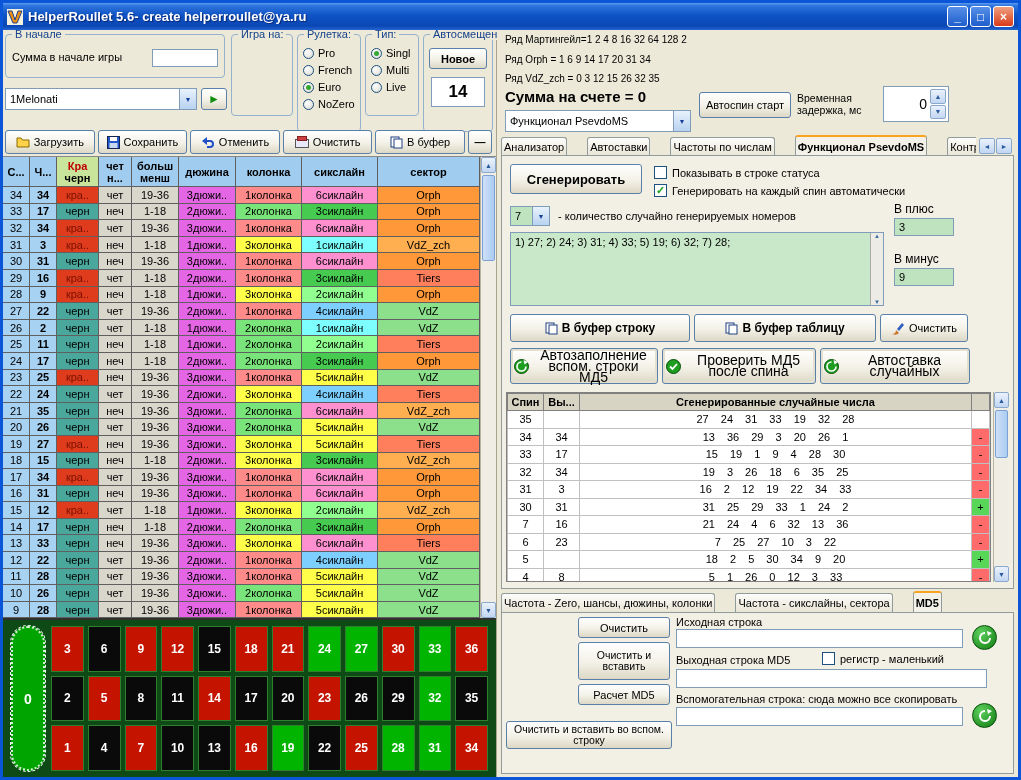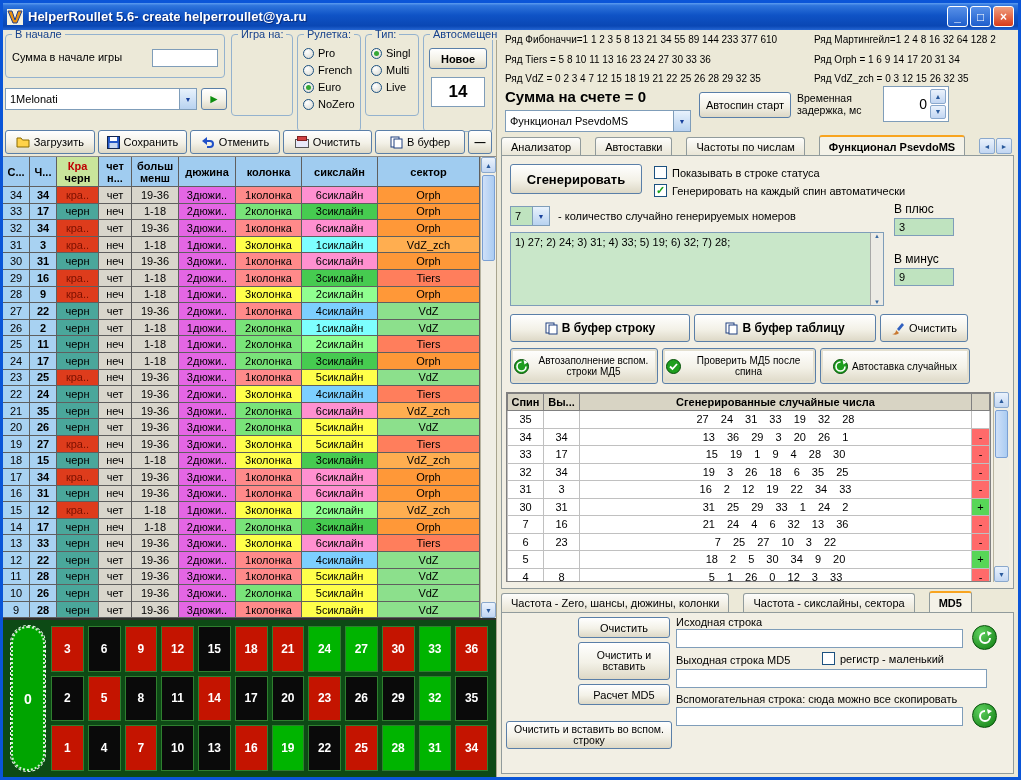--- a/index.html
+++ b/index.html
@@ -115,22 +115,22 @@
   .autospin { position:absolute; top:62px; left:202px; width:92px; height:26px; }
   .delay-lbl { position:absolute; top:62px; left:300px; width:84px; font-size:10.5px; line-height:12px; }
   .spinwrap { position:absolute; top:56px; left:386px; width:66px; height:36px; background:#fff;
     border:1px solid #7F9DB9; display:flex; padding:2px; }
   .spinval { flex:1; display:flex; align-items:center; justify-content:flex-end; font-size:14px; padding-right:3px; }
   .spinarrows { width:16px; display:flex; flex-direction:column; gap:1px; }
   .spinarrows .sc-btn { height:14px; flex:1; }
 
   .tabs { display:flex; align-items:flex-end; }
   .main-tabs { position:absolute; top:104px; left:4px; right:42px; height:22px; overflow:hidden; }
-  .tab { border:1px solid #919B9C; border-bottom:none; border-radius:3px 3px 0 0; padding:3px 9px 3px;
-    margin-right:14px; background:linear-gradient(#FDFDFB,#E8E4D4); white-space:nowrap; font-size:11px; }
+  .tab { border:1px solid #919B9C; border-bottom:none; border-radius:3px 3px 0 0; padding:3px 2px 3px;
+    margin-right:20px; background:linear-gradient(#FDFDFB,#E8E4D4); white-space:nowrap; font-size:11px; }
   .tab.active { background:#F4F2E8; border-top:2px solid #F8A420; padding-top:4px; font-weight:bold; }
   .tab-scroll { position:absolute; top:108px; right:6px; display:flex; gap:1px; }
   .tab-scroll .sc-btn { width:17px; }
 
   .tabpage { position:absolute; top:125px; left:4px; right:4px; height:434px;
     border:1px solid #919B9C; background:#F2EFE4; }
   .gen-btn { position:absolute; left:8px; top:8px; width:132px; height:30px; font-size:13px; font-weight:bold; }
   .chkrow { position:absolute; left:152px; display:flex; align-items:center; gap:5px; }
   .chk { width:13px; height:13px; flex:0 0 13px; border:1px solid #1C5180; background:#fff;
     display:flex; align-items:center; justify-content:center; font-size:11px; font-weight:bold; color:#1BA11B; }
@@ -141,21 +141,21 @@
   .plus-box { position:absolute; left:392px; top:62px; width:60px; height:18px; }
   .minus-lbl { position:absolute; left:392px; top:96px; font-size:12px; }
   .minus-box { position:absolute; left:392px; top:112px; width:60px; height:18px; }
   .grn-field { background:#BFE3BF; border:1px solid #7F9DB9; padding:0 4px; display:flex; align-items:center; }
   .ta { position:absolute; left:8px; top:76px; width:374px; height:74px; background:#C9E7C9;
     border:1px solid #7F9DB9; padding:3px 16px 3px 4px; font-size:11px; }
   .ta-sb { position:absolute; right:0; top:0; bottom:0; width:13px; background:#ECEBE5;
     border-left:1px solid #A8A8A8; display:flex; flex-direction:column; justify-content:space-between; }
   .ta-sb span { font-size:6px; color:#3A6AA0; text-align:center; }
   .brow1 .btn { position:absolute; top:158px; height:28px; }
-  .brow2 .btn { position:absolute; top:192px; height:36px; font-size:10px; line-height:11px;
+  .brow2 .btn { position:absolute; top:192px; height:36px; font-size:14px; line-height:11px;
     border:1px solid #5A7FA8; box-shadow:0 0 0 2px #E4E0D0 inset; padding:2px 3px; text-align:center; }
   .b-bufline { left:8px; width:180px; font-size:12px; font-weight:bold; }
   .b-buftab { left:192px; width:182px; font-size:12px; font-weight:bold; }
   .b-clear { left:378px; width:88px; }
   .b-autofill { left:8px; width:148px; }
   .b-check { left:160px; width:154px; }
   .b-autobet { left:318px; width:150px; }
 
   .gtable-wrap { position:absolute; left:4px; right:22px; top:236px; bottom:6px; background:#fff;
     border:1px solid #808080; overflow:hidden; }
@@ -707,25 +707,20 @@
             <div class="bcell hl">28</div>
             <div class="bcell hl">31</div>
             <div class="bcell red">34</div>
           </div>
       </div>
     </div>
 
     <div class="right">
 
       <div class="seqs">
-        <div class="seq-col c1">
-          <div class="seq-line">Ряд Фибоначчи=1 1 2 3 5 8 13 21 34 55 89 144 233 377 610</div>
-          <div class="seq-line">Ряд Tiers = 5 8 10 11 13 16 23 24 27 30 33 36</div>
-          <div class="seq-line">Ряд VdZ = 0 2 3 4 7 12 15 18 19 21 22 25 26 28 29 32 35</div>
-        </div>
         <div class="seq-col c2">
           <div class="seq-line">Ряд Мартингейл=1 2 4 8 16 32 64 128 2</div>
           <div class="seq-line">Ряд Orph = 1 6 9 14 17 20 31 34</div>
           <div class="seq-line">Ряд VdZ_zch = 0 3 12 15 26 32 35</div>
         </div>
       </div>
 
       <div class="account">Сумма на счете = 0</div>
       <div class="combo func-combo">
         <span class="val">Функционал PsevdoMS</span>

